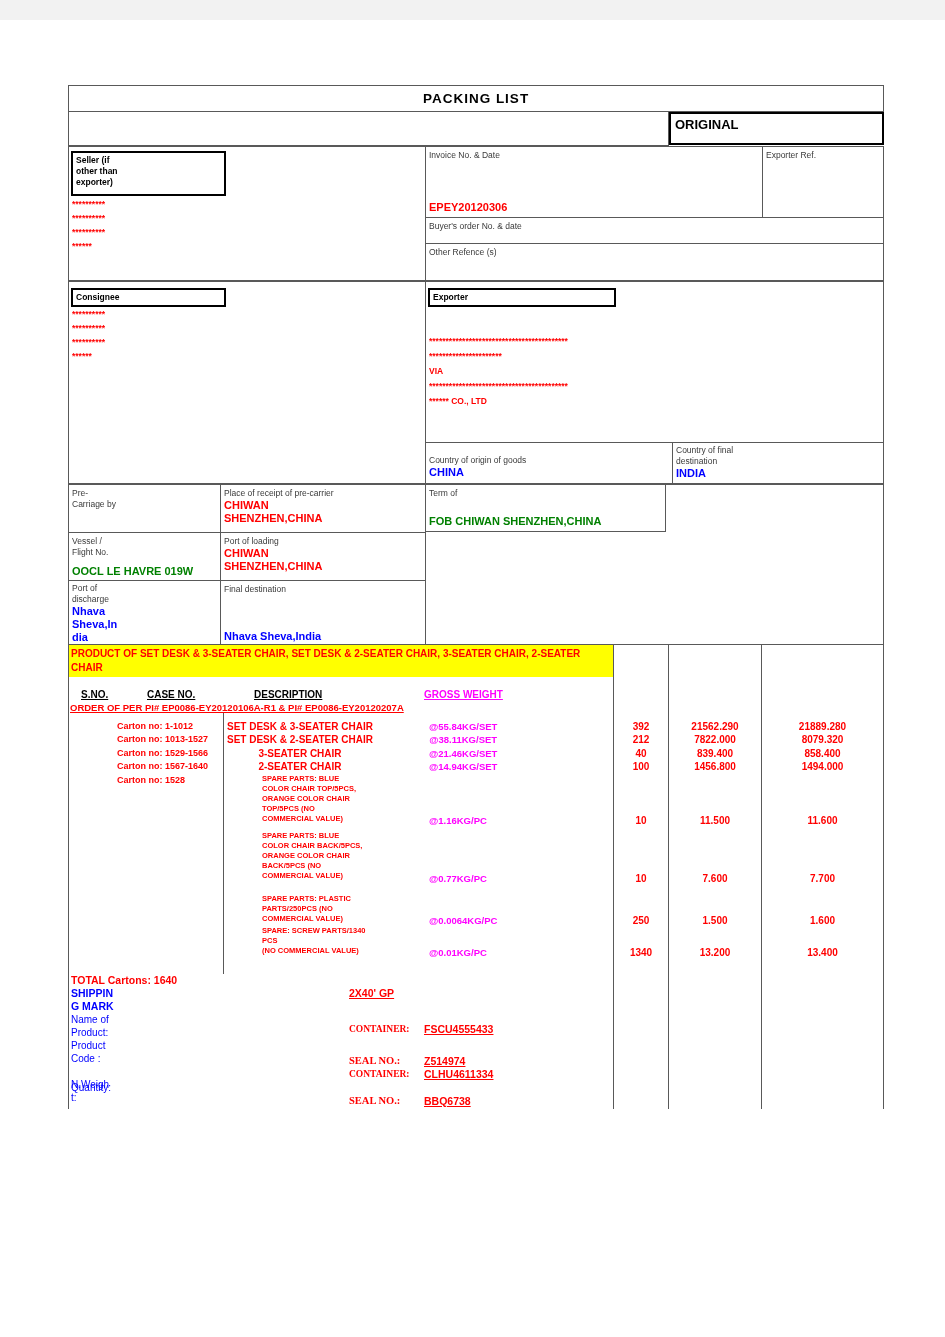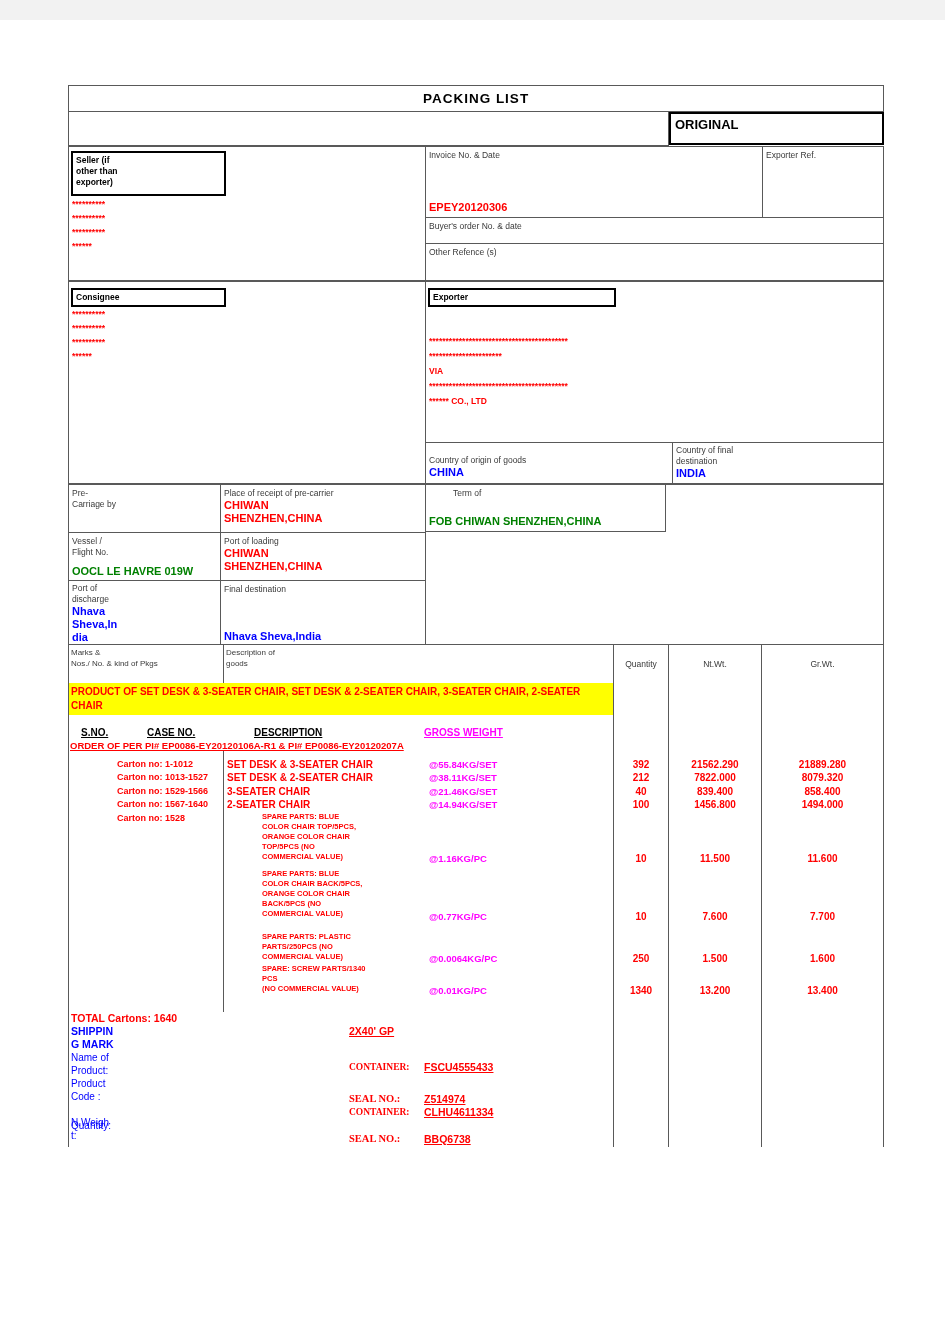--- a/index.html
+++ b/index.html
@@ -179,21 +179,21 @@
         <div class="lbl" style="padding:3px 0 0 3px;white-space:pre-line;">Pre-
 Carriage by</div>
       </td>
       <td style="height:47px;">
         <div class="lbl" style="padding:3px 0 0 3px;">Place of receipt of pre-carrier</div>
         <div class="val-b red" style="padding:0 0 0 3px;white-space:pre-line;">CHIWAN
 SHENZHEN,CHINA</div>
       </td>
       <td rowspan="3" style="height:145px;position:relative;">
         <div style="width:240px;height:47px;border-right:1px solid #595959;border-bottom:1px solid #595959;box-sizing:border-box;">
-          <div class="lbl" style="padding:3px 0 0 3px;margin-left:24px;">Term of</div>
+          <div class="lbl" style="padding:3px 0 0 3px;">Term of</div>
           <div class="val-b green" style="position:absolute;left:3px;top:30px;">FOB CHIWAN SHENZHEN,CHINA</div>
         </div>
       </td>
     </tr>
     <tr>
       <td style="height:47px;position:relative;">
         <div class="lbl" style="padding:3px 0 0 3px;white-space:pre-line;">Vessel /
 Flight No.</div>
         <div class="val-b green" style="position:absolute;left:3px;bottom:2px;">OOCL LE HAVRE 019W</div>
       </td>
@@ -222,39 +222,20 @@
   <table class="gtbl">
     <colgroup>
       <col style="width:155px">
           <col style="width:390px">
       <col style="width:55px">
           <col style="width:93px">
           <col style="width:122px">
     </colgroup>
 
     <tbody>
-          <tr>
-      <td style="height:38px;">
-        <div class="hdr-sm" style="padding:2px 0 0 2px;white-space:pre-line;">Marks &amp;
-Nos./      No. &amp; kind of Pkgs</div>
-      </td>
-      <td style="height:38px;">
-        <div class="hdr-sm" style="padding:2px 0 0 2px;white-space:pre-line;">Description of
-goods</div>
-      </td>
-      <td style="height:38px;">
-        <div class="colhdr" style="padding-top:14px;">Quantity</div>
-      </td>
-      <td style="height:38px;">
-        <div class="colhdr" style="padding-top:14px;">Nt.Wt.</div>
-      </td>
-      <td style="height:38px;">
-        <div class="colhdr" style="padding-top:14px;">Gr.Wt.</div>
-      </td>
-    </tr>
 
 
     <tr>
       <td colspan="2" class="yellow" style="height:32px;">
         <div class="prodline" style="padding:2px 2px 0 2px;">PRODUCT OF SET DESK &amp; 3-SEATER CHAIR, SET DESK &amp; 2-SEATER CHAIR, 3-SEATER CHAIR, 2-SEATER CHAIR</div>
       </td>
       <td></td>
       <td></td>
       <td></td>
     </tr>
@@ -276,21 +257,21 @@
 
     <tr>
       <td style="height:58px;">
         <div style="padding:7px 0 0 48px;">
           <div class="itemrow">Carton no: 1-1012</div>
           <div class="itemrow">Carton no: 1013-1527</div>
           <div class="itemrow">Carton no: 1529-1566</div>
           <div class="itemrow">Carton no: 1567-1640</div>
         </div>
       </td>
-      <td style="height:58px;">
+      <td style="height:58px;text-align:center;">
         <div style="position:relative;padding-top:7px;">
           <div style="position:absolute;left:3px;top:7px;">
             <div class="itemrow" style="font-size:10px;">SET DESK &amp; 3-SEATER CHAIR</div>
             <div class="itemrow" style="font-size:10px;">SET DESK &amp; 2-SEATER CHAIR</div>
             <div class="itemrow" style="font-size:10px;">3-SEATER CHAIR</div>
             <div class="itemrow" style="font-size:10px;">2-SEATER CHAIR</div>
           </div>
           <div style="position:absolute;left:205px;top:7px;">
             <div class="sp-rate" style="line-height:13.5px;">@55.84KG/SET</div>
             <div class="sp-rate" style="line-height:13.5px;">@38.11KG/SET</div>

